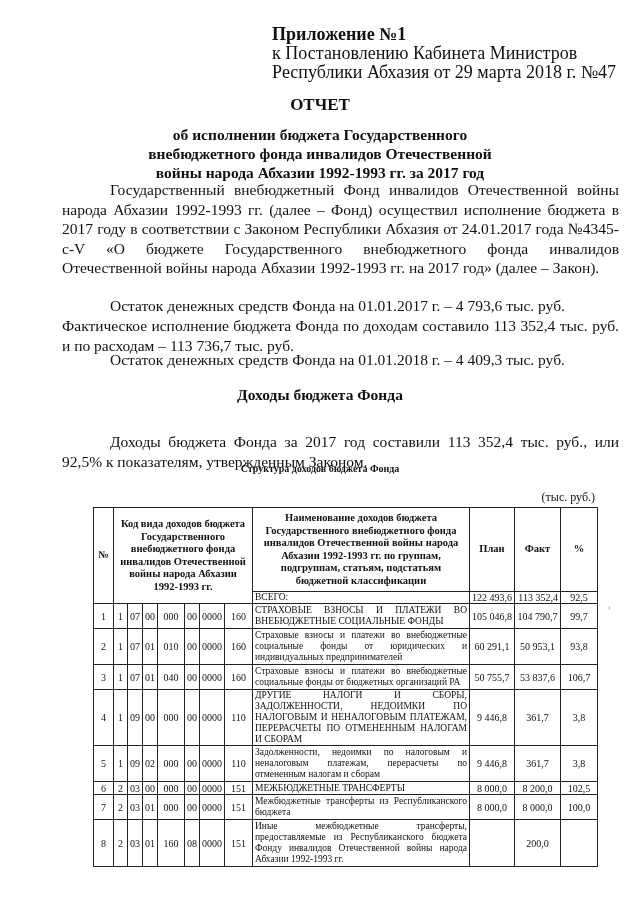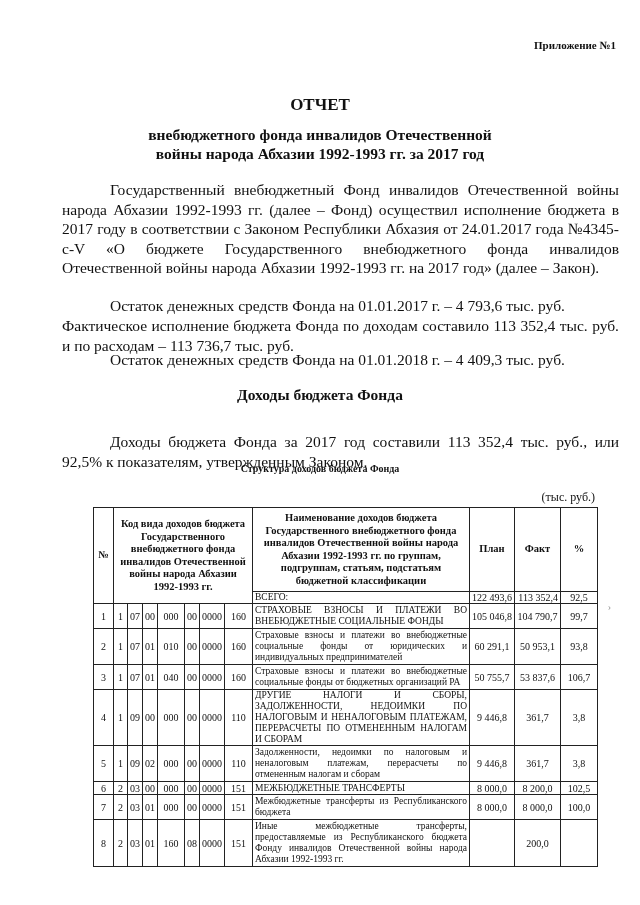--- a/index.html
+++ b/index.html
@@ -1,19 +1,19 @@
 <!DOCTYPE html>
 <html><head>
 <meta charset="utf-8">
 <style>
   html, body { margin: 0; padding: 0; background: #ffffff; }
   body { width: 640px; height: 905px; position: relative; overflow: hidden;
          font-family: "Liberation Serif", "DejaVu Serif", serif; color: #111; }
   .abs { position: absolute; }
-  .appendix { right: 24px; top: 36px; text-align: left; font-size: 11px; line-height: 19px; }
+  .appendix { right: 24px; top: 25px; text-align: left; font-size: 18px; line-height: 19px; }
   .appendix .b { font-weight: bold; }
   .title { left: 0; width: 640px; text-align: center; font-weight: bold; }
   .t1 { top: 95px; font-size: 17px; }
   .t2 { top: 125px; font-size: 15.5px; line-height: 19px; }
   .para { left: 62px; width: 557px; font-size: 15.5px; line-height: 19.6px; text-align: justify; }
   .para .ind { display: inline-block; width: 48px; }
   .p1 { top: 180px; }
   .p2 { top: 296px; }
   .p3 { top: 316px; }
   .p4 { top: 350px; }
@@ -37,24 +37,27 @@
   .total td { height: 11px; line-height: 10px; }
   .h2 { height: 24px; } .h3 { height: 35px; } .h4 { height: 46px; }
   .h1 { height: 12px; }
   .mark { right: 29px; top: 601px; font-size: 10px; color: #999; }
 </style>
 </head>
 <body>
 
 <div class="abs appendix">
   <div class="b">Приложение №1</div>
+  <div>к Постановлению Кабинета Министров</div>
+  <div>Республики Абхазия от 29 марта 2018 г. №47</div>
 </div>
 
 <div class="abs title t1">ОТЧЕТ</div>
 <div class="abs title t2">
+  <div>об исполнении бюджета Государственного</div>
   <div>внебюджетного фонда инвалидов Отечественной</div>
   <div>войны народа Абхазии 1992-1993 гг. за 2017 год</div>
 </div>
 
 <div class="abs para p1"><span class="ind"></span><span>Государственный внебюджетный Фонд инвалидов Отечественной войны народа Абхазии 1992-1993 гг. (далее – Фонд) осуществил исполнение бюджета в 2017 году в соответствии с Законом Республики Абхазия от 24.01.2017 года №4345-с-V «О бюджете Государственного внебюджетного фонда инвалидов Отечественной войны народа Абхазии 1992-1993 гг. на 2017 год» (далее – Закон).</span></div>
 <div class="abs para p2"><span class="ind"></span><span>Остаток денежных средств Фонда на 01.01.2017 г. – 4 793,6 тыс. руб.</span></div>
 <div class="abs para p3"><span>Фактическое исполнение бюджета Фонда по доходам составило 113 352,4 тыс. руб. и по расходам – 113 736,7 тыс. руб.</span></div>
 <div class="abs para p4"><span class="ind"></span><span>Остаток денежных средств Фонда на 01.01.2018 г. – 4 409,3 тыс. руб.</span></div>
 
 <div class="abs sec s1">Доходы бюджета Фонда</div>

